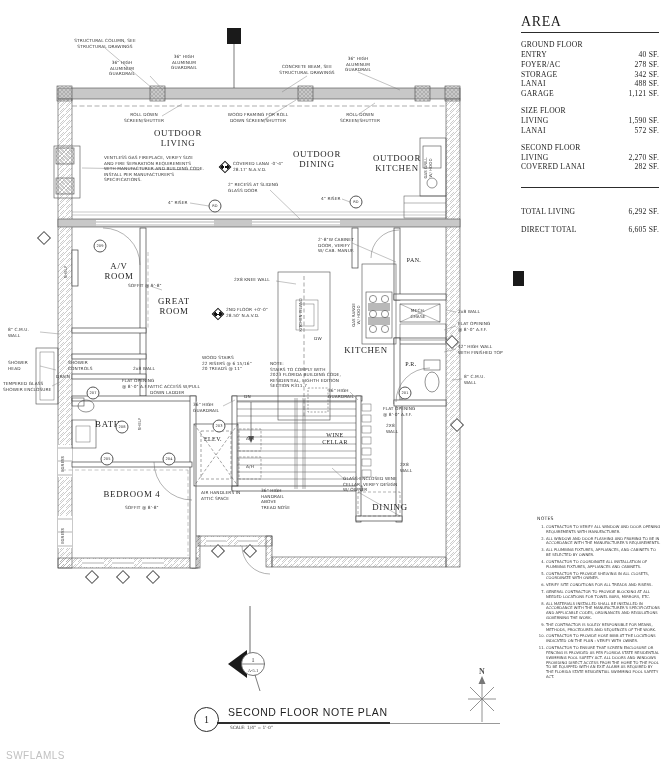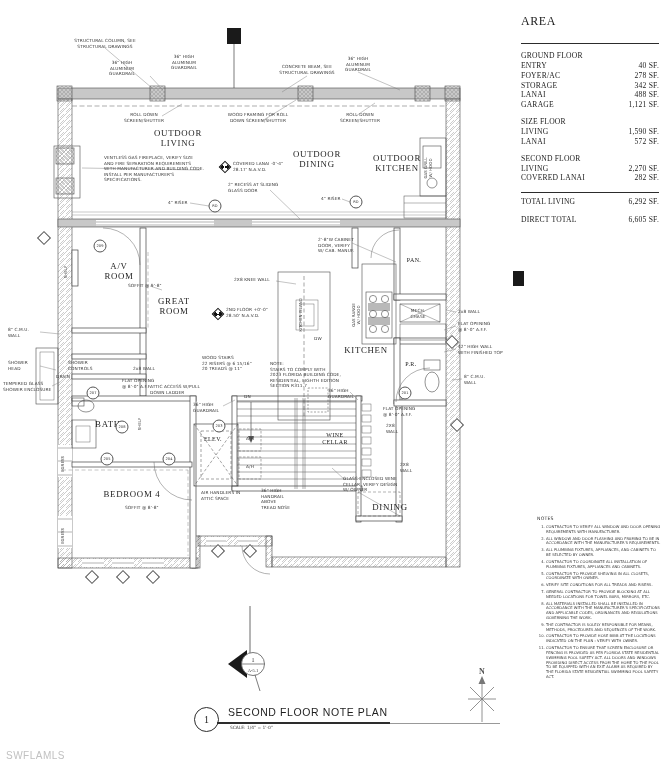--- a/index.html
+++ b/index.html
@@ -16,25 +16,25 @@
   .tagc{position:absolute;width:11px;height:11px;border:.6px solid #555;border-radius:50%;
         font-family:"DejaVu Sans",sans-serif;font-size:3.6px;line-height:10px;text-align:center;color:#333;
         transform:translate(-50%,-50%);background:#fff;}
   .tagd{position:absolute;width:8px;height:8px;border:.6px solid #555;background:#fff;
         transform:translate(-50%,-50%) rotate(45deg);}
   .elev{position:absolute;width:7px;height:7px;border:.6px solid #111;transform:translate(-50%,-50%) rotate(45deg);
         background:conic-gradient(#111 0 90deg,#fff 90deg 180deg,#111 180deg 270deg,#fff 270deg);}
   
   #area-table{position:absolute;left:521px;top:14px;width:138px;font-family:"Liberation Serif",serif;
               font-size:7.6px;color:#1c1c1c;}
-  .at-title{font-size:12px;letter-spacing:.6px;border-bottom:1.3px solid #2c2c2c;padding-bottom:14px;}
+  .at-title{font-size:14px;letter-spacing:.6px;border-bottom:1.3px solid #2c2c2c;padding-bottom:2px;}
   .at-sec{margin-top:7px;}
   .at-h{line-height:10px;letter-spacing:.2px;}
   .at-row{display:flex;justify-content:space-between;line-height:9.8px;letter-spacing:.2px;gap:41px;}
-  #at-totals{border-top:1px solid #2c2c2c;margin-top:9px;padding-top:4px;}
+  #at-totals{border-top:1px solid #2c2c2c;margin-top:15px;padding-top:19px;}
   .at-trow{margin-bottom:8px;line-height:10px;}
   
   #notes{position:absolute;left:537px;top:516px;width:124px;font-family:"DejaVu Sans",sans-serif;color:#333;}
   .notes-title{font-size:4.6px;margin-bottom:4px;letter-spacing:.2px;}
   #notes-list{margin:0;padding:0 0 0 9px;font-size:3.7px;line-height:1.3;}
   #notes-list li{margin-bottom:2px;letter-spacing:.05px;}
   
   #title-block{position:absolute;left:186px;top:698px;width:330px;height:40px;}
   .tb-circle{position:absolute;left:8px;top:9px;width:23px;height:23px;border:1.2px solid #2d2d2d;border-radius:50%;
              font-family:"Liberation Serif",serif;font-size:10px;line-height:23px;text-align:center;color:#222;}

